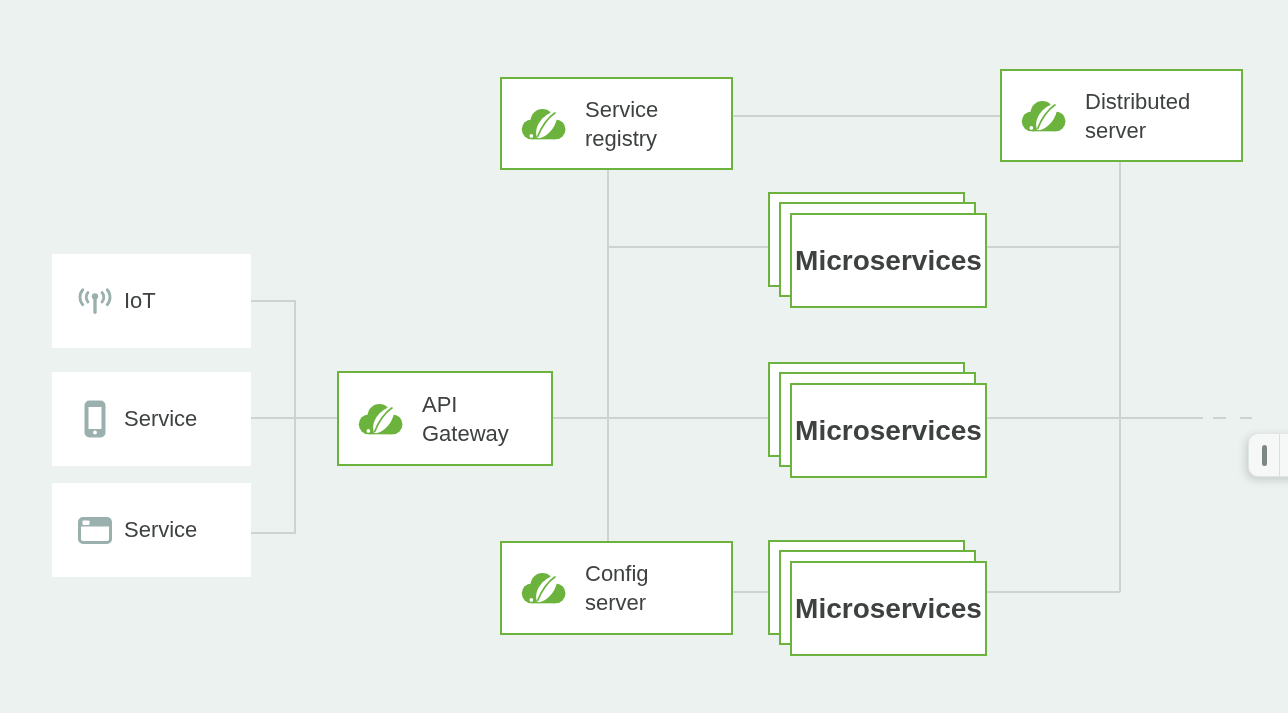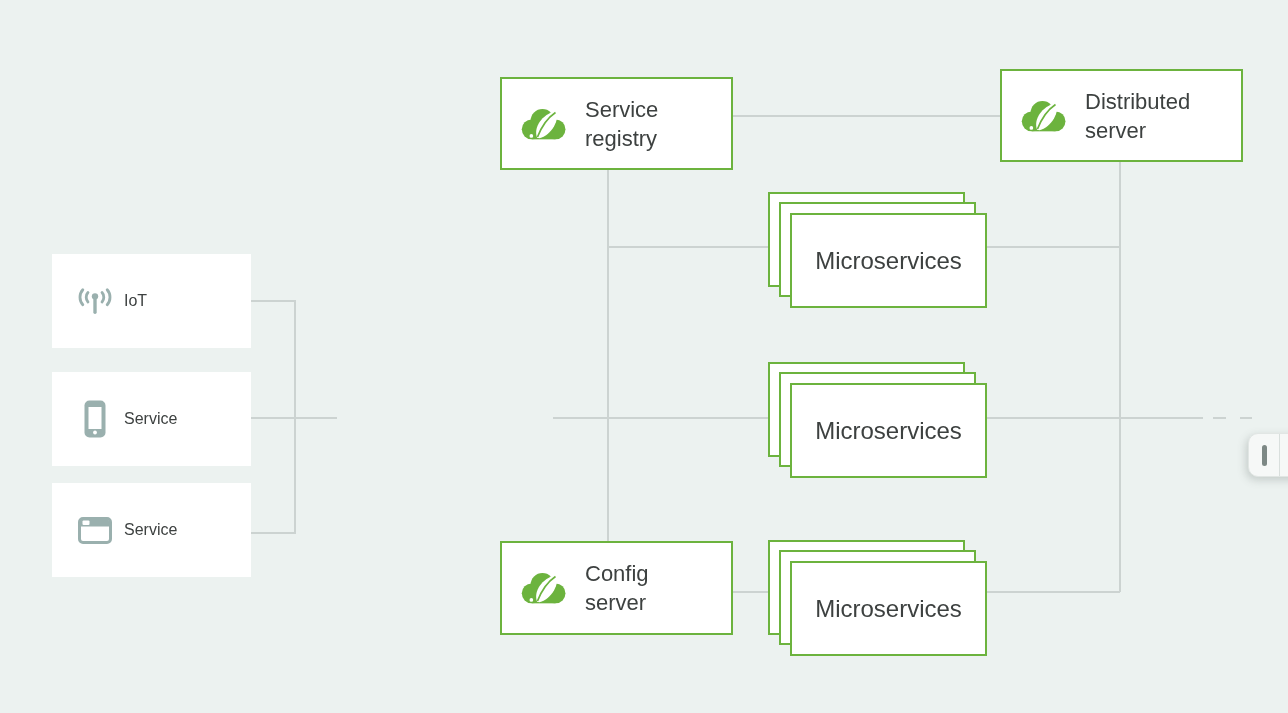--- a/index.html
+++ b/index.html
@@ -21,21 +21,21 @@
   .wires{position:absolute;left:0;top:0;z-index:1;}
   .wires path{stroke:var(--connector-color);stroke-width:2;fill:none;}
 
   
   .client-box{
     position:absolute;left:52px;width:199px;height:94px;
     background:var(--card-bg);z-index:3;
     display:flex;align-items:center;padding-left:21px;box-sizing:border-box;
   }
   .cicon{width:44px;display:flex;justify-content:center;align-items:center;flex:0 0 44px;}
-  .clabel{margin-left:7px;font-size:16px;color:var(--box-text-color);}
+  .clabel{margin-left:7px;font-size:22px;color:var(--box-text-color);}
 
   
   .service-box{
     position:absolute;background:var(--card-bg);
     border:2px solid var(--spring-green);box-sizing:border-box;z-index:3;
     display:flex;align-items:center;padding-left:19px;
   }
   .logo{width:46px;height:36px;flex:0 0 46px;}
   .slabel{
     margin-left:18px;font-size:22px;line-height:29px;
@@ -44,21 +44,21 @@
 
   
   .stack{position:absolute;width:220px;height:118px;z-index:2;}
   .card{
     position:absolute;width:197px;height:95px;background:var(--card-bg);
     border:2px solid var(--spring-green);box-sizing:border-box;
   }
   .card.back{left:0;top:0;}
   .card.mid{left:11px;top:10px;}
   .card.front{left:22px;top:21px;display:flex;align-items:center;justify-content:center;}
-  .stack-label{font-size:24px;color:var(--box-text-color);}
+  .stack-label{font-size:28px;color:var(--box-text-color);font-weight:bold;}
 
   
   .floating-toolbar{
     position:absolute;left:1248px;top:433px;width:72px;height:44px;
     background:var(--toolbar-bg);border:1px solid #e1e6e4;border-radius:10px;
     box-shadow:-2px 3px 8px rgba(80,90,86,.25);
     display:flex;align-items:center;z-index:4;box-sizing:border-box;
   }
   .tb-btn{height:100%;display:flex;align-items:center;justify-content:center;flex:0 0 30px;cursor:pointer;}
   .tb-divider{width:1px;height:100%;background:#d9dfdd;flex:0 0 1px;}
@@ -144,20 +144,27 @@
   </div>
 
   <div class="service-box" style="left:1000px;top:69px;width:243px;height:93px">
     <svg class="logo">
         <use href="#spring-logo"></use>
       </svg>
     <div class="slabel">Distributed
 server</div>
   </div>
 
+  <div class="service-box" style="left:337px;top:371px;width:216px;height:95px">
+    <svg class="logo">
+        <use href="#spring-logo"></use>
+      </svg>
+    <div class="slabel">API
+Gateway</div>
+  </div>
 
   <div class="service-box" style="left:500px;top:541px;width:233px;height:94px">
     <svg class="logo">
         <use href="#spring-logo"></use>
       </svg>
     <div class="slabel">Config
 server</div>
   </div>
 
   <div class="stack" style="left:768px;top:192px">

